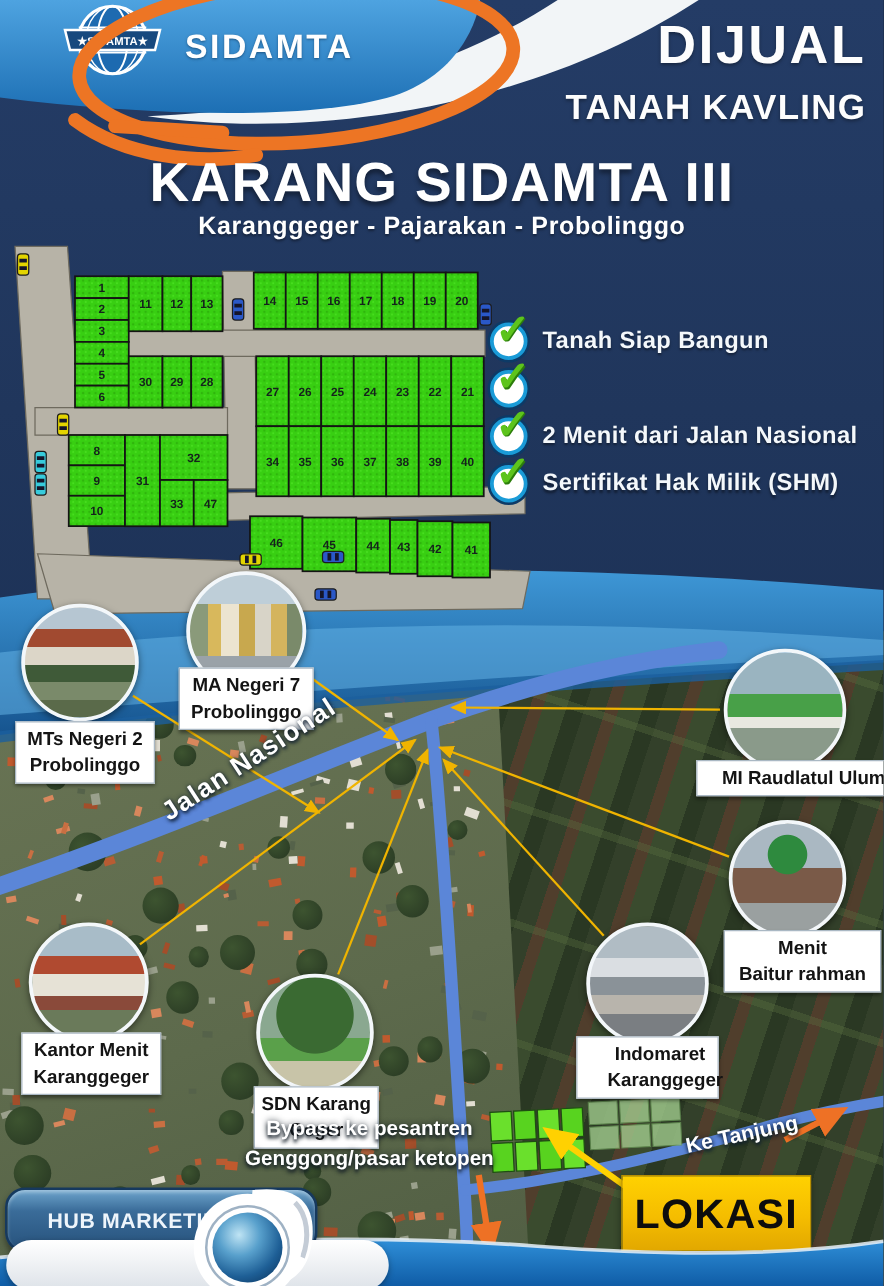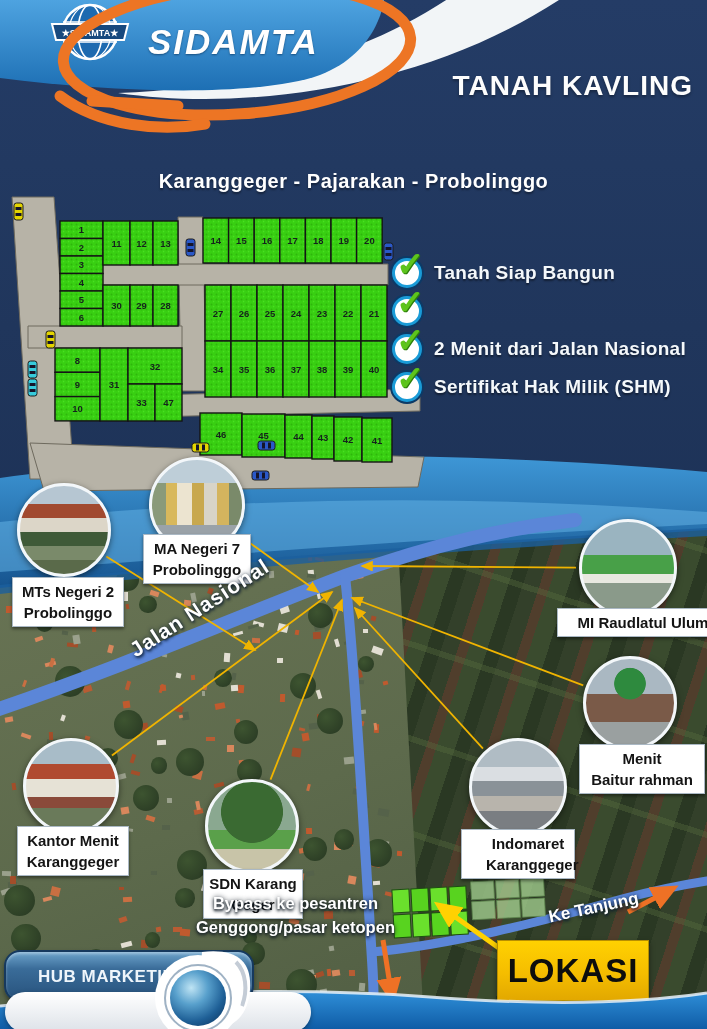--- a/index.html
+++ b/index.html
@@ -5,22 +5,22 @@
   html,body{margin:0;padding:0;background:#0a1526;}
   *{box-sizing:border-box;}
   .poster{position:relative;width:707px;height:1029px;overflow:hidden;
           font-family:"Liberation Sans",sans-serif;background:#22395f;}
   svg{display:block;}
 
   
   .navy-bg{position:absolute;left:0;top:0;width:707px;height:545px;
            background:linear-gradient(180deg,#243c66 0%,#20365c 60%,#1d3257 100%);z-index:0;}
   #header-art{position:absolute;left:0;top:0;z-index:3;pointer-events:none;}
-  .logo-text{position:absolute;left:148px;top:22px;z-index:4;color:#fff;font-size:35px;
-             font-weight:bold;letter-spacing:2px;text-shadow:0 1px 2px rgba(0,30,60,.5);font-style:italic;}
+  .logo-text{position:absolute;left:148px;top:22px;z-index:4;color:#fff;font-size:27px;
+             font-weight:bold;letter-spacing:2px;text-shadow:0 1px 2px rgba(0,30,60,.5);}
   .sale-label{position:absolute;right:14px;top:12px;z-index:4;color:#fdfdfd;font-size:43px;
               font-weight:bold;letter-spacing:2px;text-shadow:0 2px 3px rgba(0,0,0,.35);}
   .sale-sublabel{position:absolute;right:14px;top:70px;z-index:4;color:#fdfdfd;font-size:28px;
                  font-weight:bold;letter-spacing:1px;text-shadow:0 2px 3px rgba(0,0,0,.35);}
   .main-title{position:absolute;left:0;top:122px;width:707px;z-index:4;text-align:center;
               color:#fff;font-size:44px;font-weight:bold;letter-spacing:1px;
               text-shadow:0 3px 4px rgba(0,0,0,.45);}
   .sub-title{position:absolute;left:0;top:170px;width:707px;z-index:4;text-align:center;
              color:#fff;font-size:20px;font-weight:bold;letter-spacing:.5px;
              text-shadow:0 2px 2px rgba(0,0,0,.4);}
@@ -129,21 +129,23 @@
       <text x="90" y="36" text-anchor="middle" font-size="9" font-weight="bold" fill="#ffffff" font-family="Liberation Sans,sans-serif">★SIDAMTA★</text>
     </g>
     <g stroke="#ed7524" stroke-width="11" fill="none" stroke-linecap="round">
       <ellipse cx="237" cy="50" rx="174" ry="64" transform="rotate(-4 237 50)"></ellipse>
       <path d="M60,96 C100,126 160,132 205,124"></path>
       <path d="M92,101 L178,106"></path>
     </g>
   </svg>
 
   <div class="logo-text">SIDAMTA</div>
+  <div class="sale-label">DIJUAL</div>
   <div class="sale-sublabel">TANAH KAVLING</div>
+  <div class="main-title">KARANG SIDAMTA III</div>
   <div class="sub-title">Karanggeger - Pajarakan - Probolinggo</div>
 
   <div class="map">
     <div class="fields"></div>
     <div class="fields2"></div>
     <div class="village" id="village">
         <div class="roof" style="left: 35.25px; top: 132.229px; width: 7.61825px; height: 4.33533px; background: rgb(216, 135, 92); transform: rotate(-18.9734deg);"></div>
         <div class="roof" style="left: 47.384px; top: 234.375px; width: 9.99051px; height: 8.96781px; background: rgb(85, 98, 74); transform: rotate(-0.0129308deg);"></div>
         <div class="roof" style="left: 344.582px; top: 336.408px; width: 7.77176px; height: 3.5445px; background: rgb(201, 111, 66); transform: rotate(18.0035deg);"></div>
         <div class="roof" style="left: 320.209px; top: 484.467px; width: 7.40407px; height: 4.0831px; background: rgb(154, 160, 140); transform: rotate(-9.64133deg);"></div>

